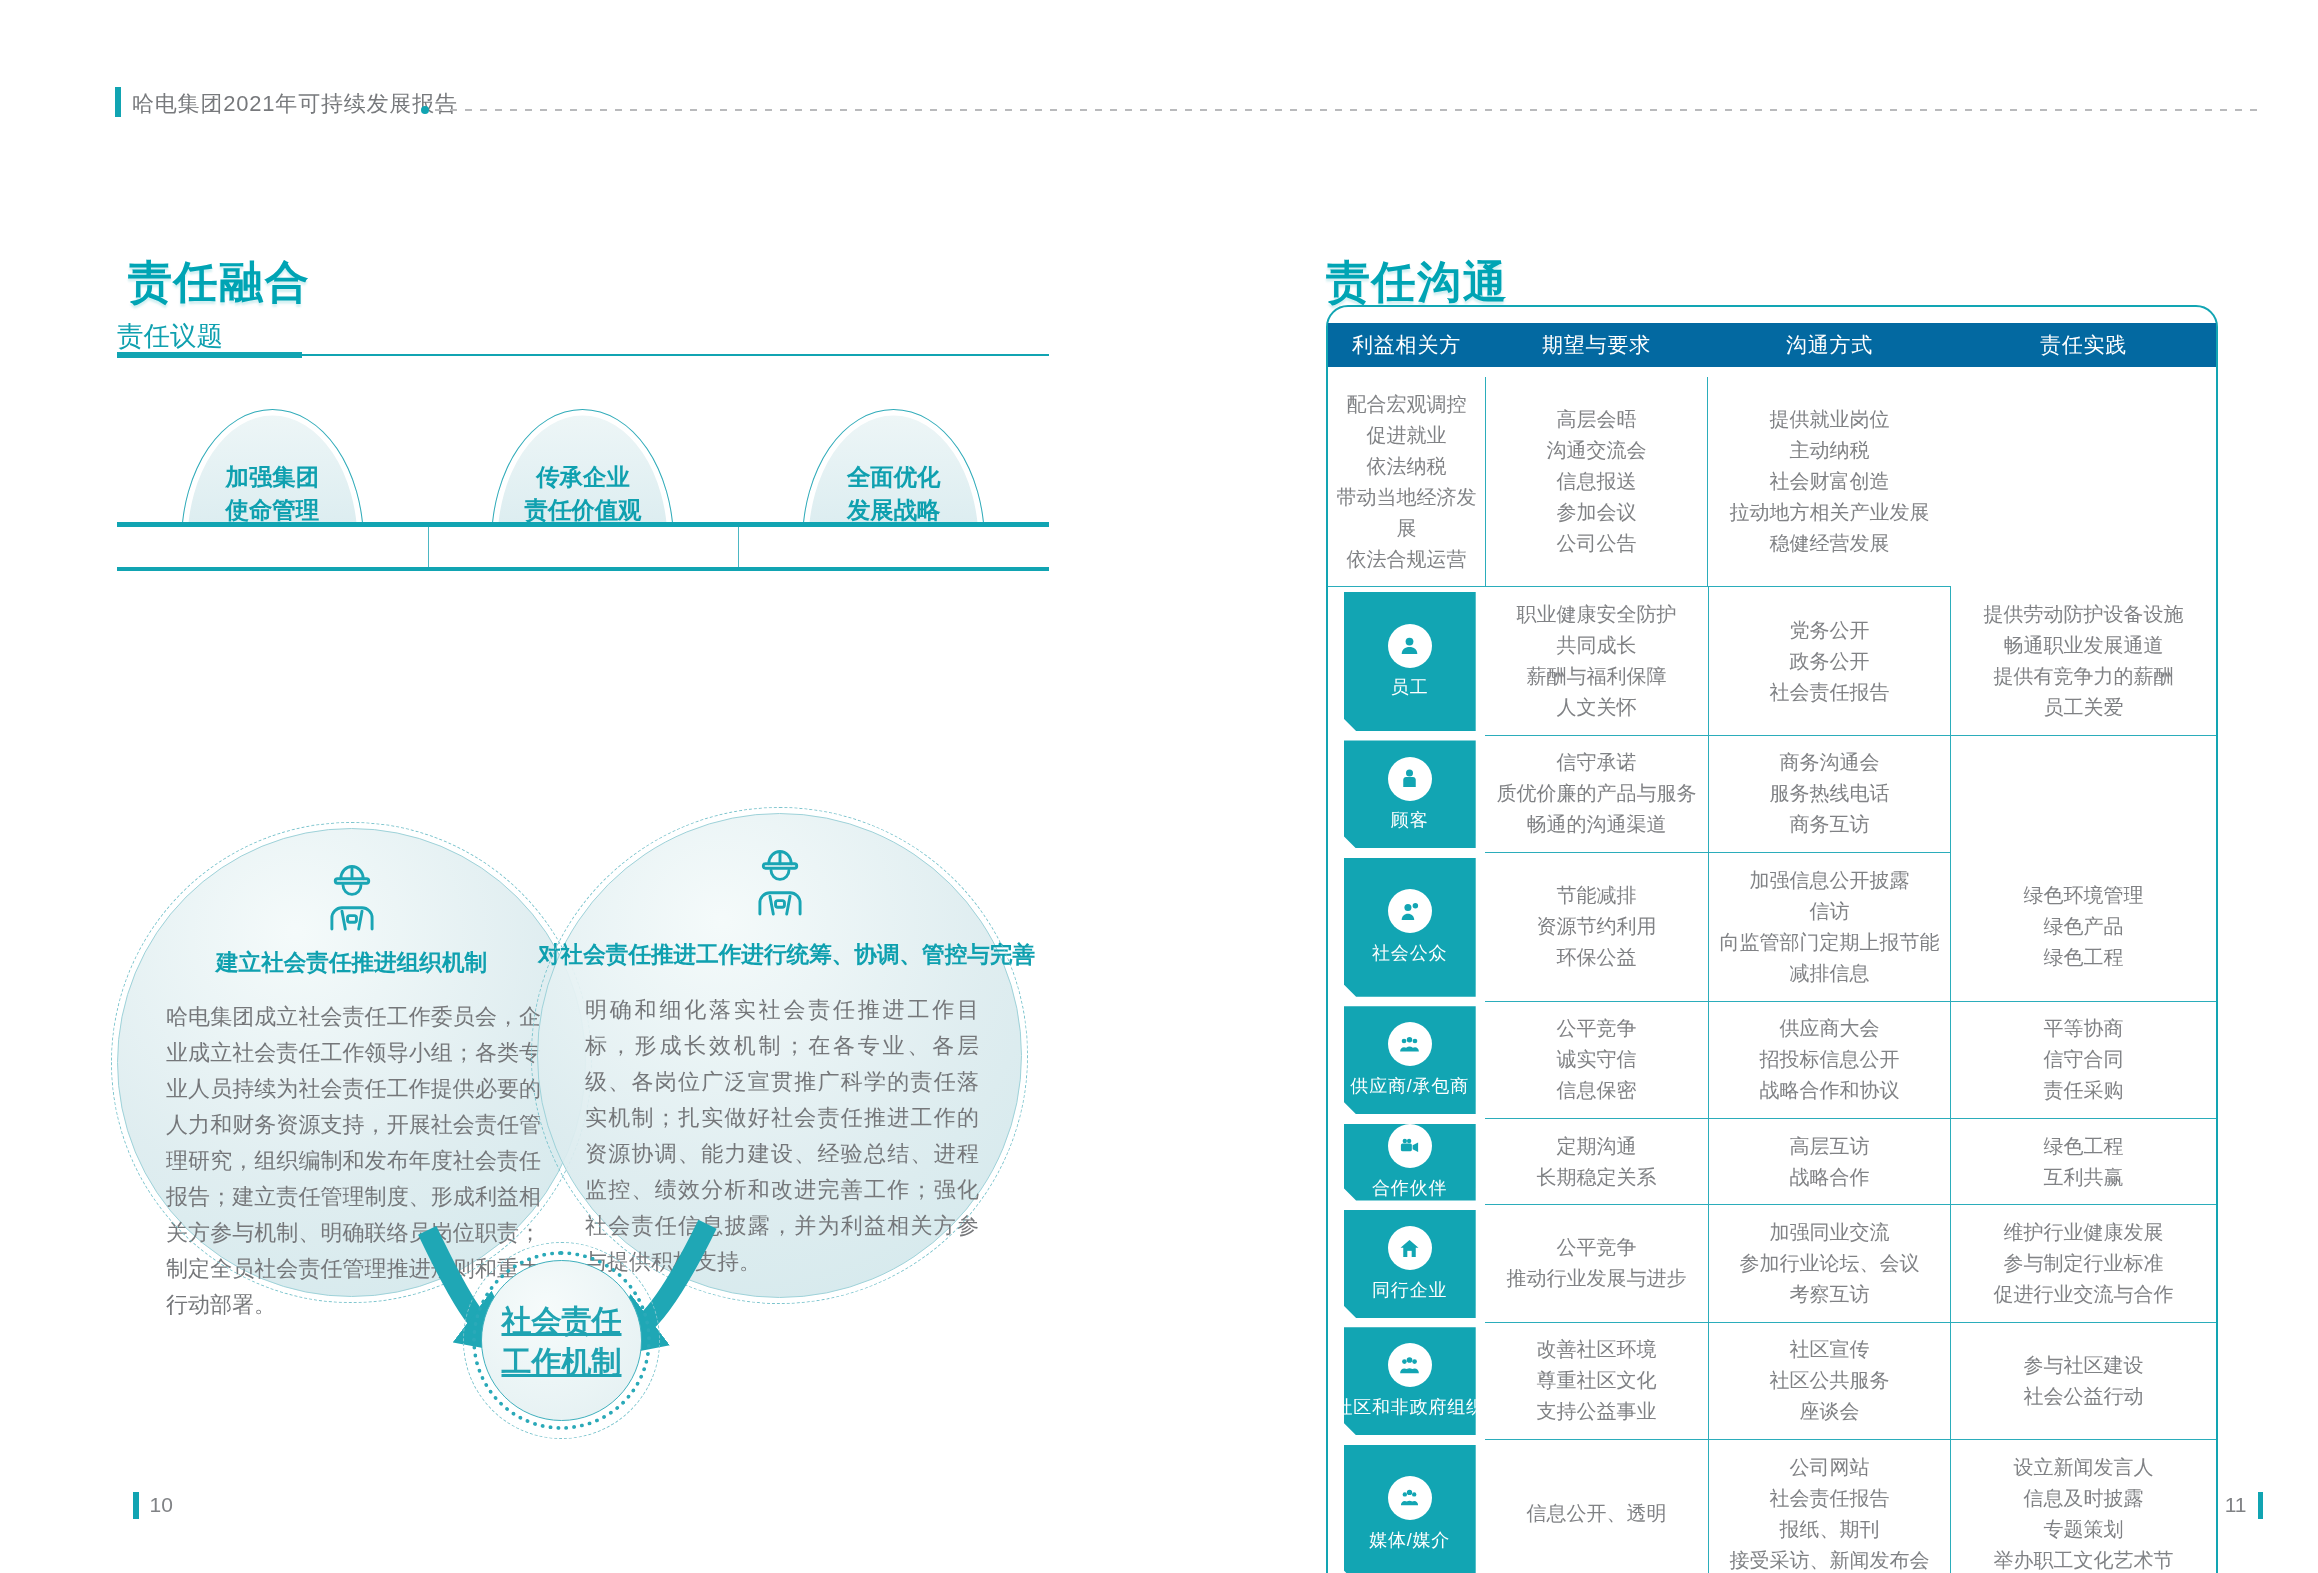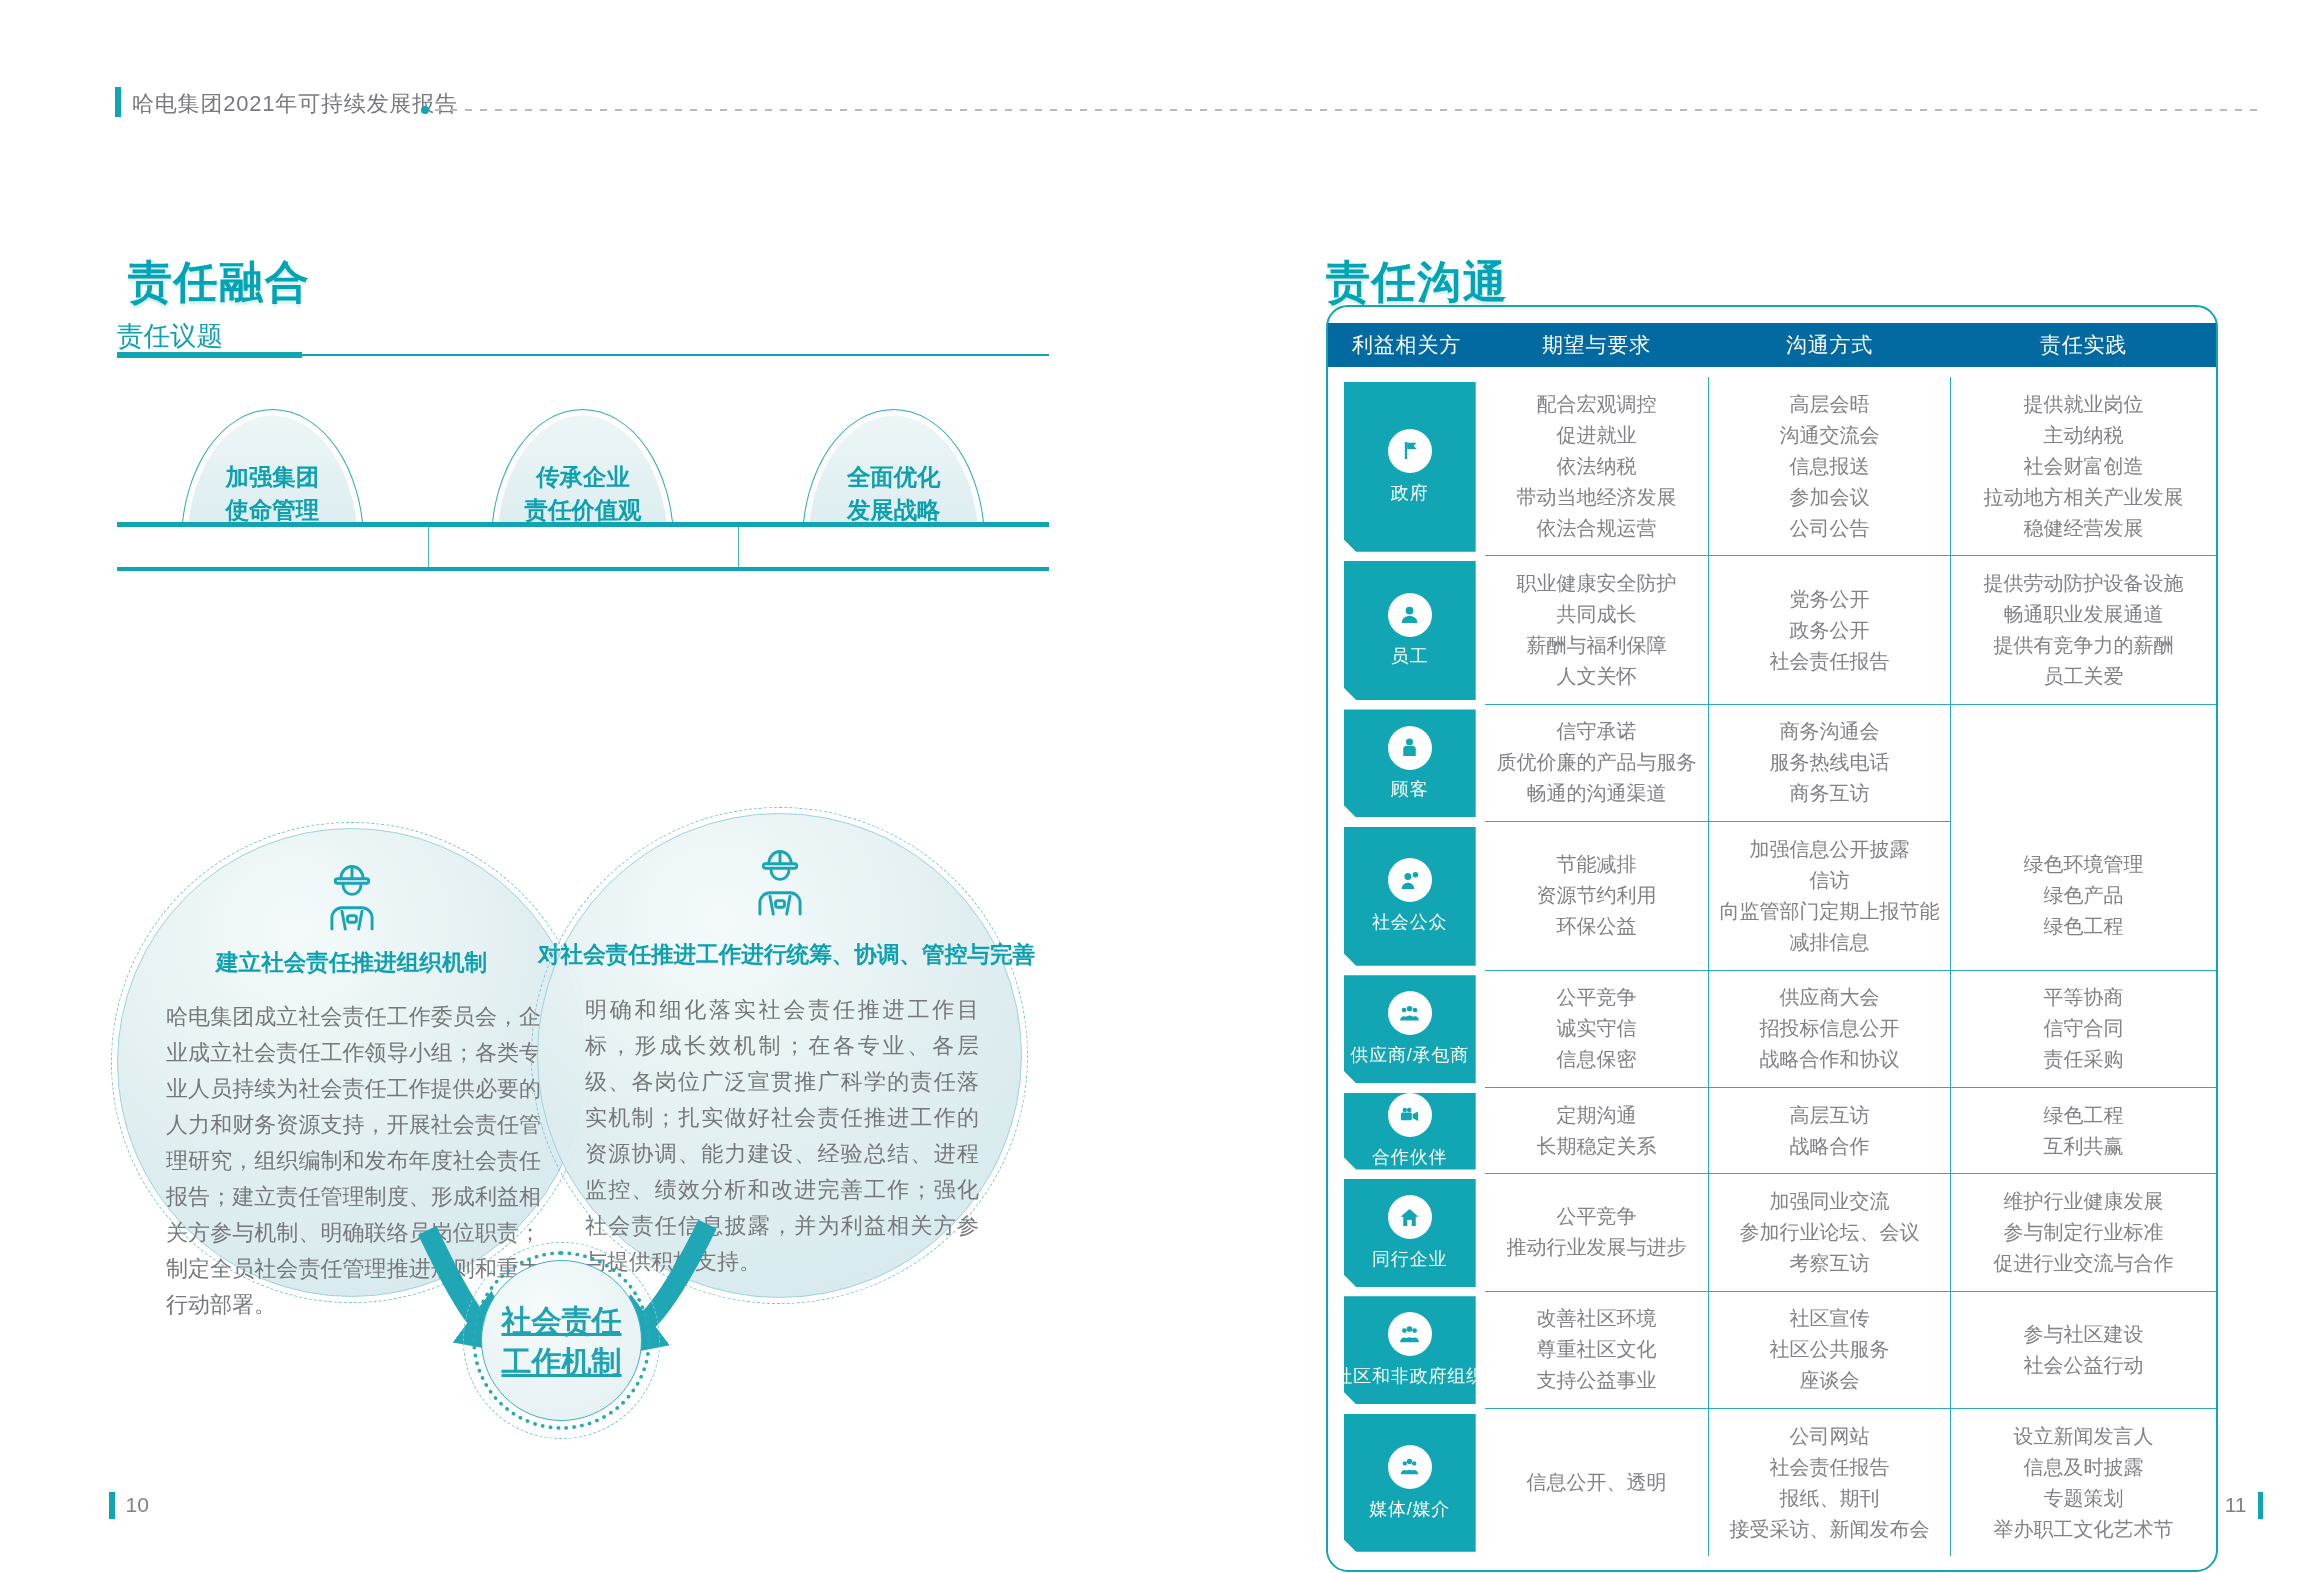--- a/index.html
+++ b/index.html
@@ -85,21 +85,21 @@
   .tile{background:#12a5b3;align-self:stretch;flex:1;margin:4.7px 9.3px 4.7px 15.6px;
         display:flex;flex-direction:column;align-items:center;justify-content:center;gap:7.8px;
         clip-path:polygon(0 0,100% 0,100% 100%,12.5px 100%,0 calc(100% - 12.5px));}
   .tile-icon{width:44px;height:44px;background:#ffffff;border-radius:50%;
              display:flex;align-items:center;justify-content:center;flex:none;}
   .tile-icon svg{width:25px;height:25px;fill:#12a5b3;}
   .tile-label{color:#ffffff;font-size:18px;white-space:nowrap;letter-spacing:0.8px;}
 
   
   .foot{position:absolute;top:1492px;font-size:21px;color:#808285;display:flex;align-items:center;gap:11px;}
-  .foot-left{left:109px;}
+  .foot-left{left:133px;}
   .foot-right{right:56px;}
   .foot .fbar{width:5.5px;height:26.5px;background:#11a4b2;display:inline-block;}
 </style>
 </head>
 <body>
 
 <div class="hdr-bar"></div>
 <div class="hdr-title">哈电集团2021年可持续发展报告</div>
 <div class="hdr-dot"></div>
 <div class="hdr-dash"></div>
@@ -210,31 +210,20 @@
 
 <div class="srtable">
   <div class="srt-head">
     <span>利益相关方</span>
     <span>期望与要求</span>
     <span>沟通方式</span>
     <span>责任实践</span>
   </div>
   <div id="srt-body">
       <div class="srt-row">
-    <div class="srt-cell c1">
-      <div class="tile">
-        <span class="tile-icon">
-              <svg viewBox="0 0 32 32" fill="#12a5b3">
-                <path d="M10 5h3v22h-3z"></path>
-                <path d="M13 6h12l-3.6 4 3.6 4H13z"></path>
-              </svg>
-            </span>
-        <span class="tile-label">政府</span>
-      </div>
-    </div>
     <div class="srt-cell c2">
           <div class="cell-line">配合宏观调控</div>
           <div class="cell-line">促进就业</div>
           <div class="cell-line">依法纳税</div>
           <div class="cell-line">带动当地经济发展</div>
           <div class="cell-line">依法合规运营</div>
         </div>
     <div class="srt-cell c3">
           <div class="cell-line">高层会晤</div>
           <div class="cell-line">沟通交流会</div>

